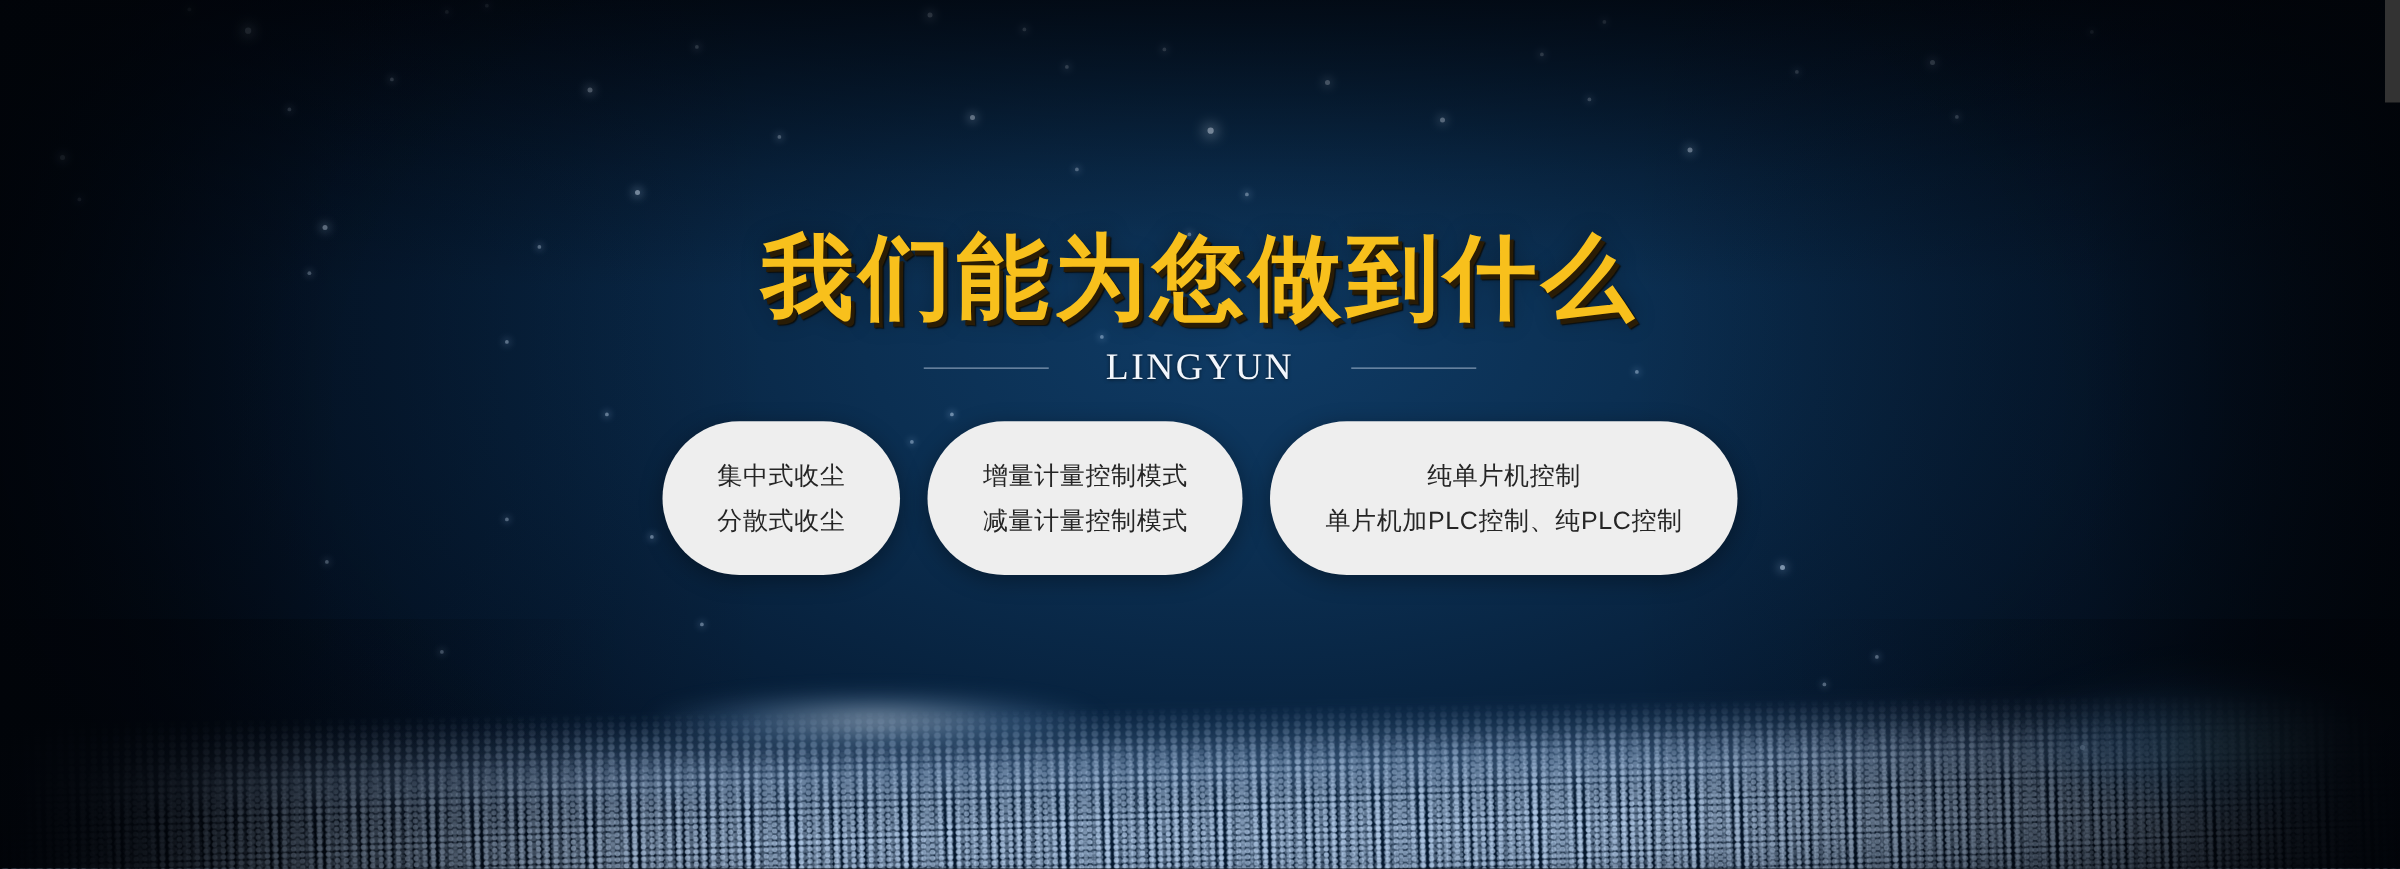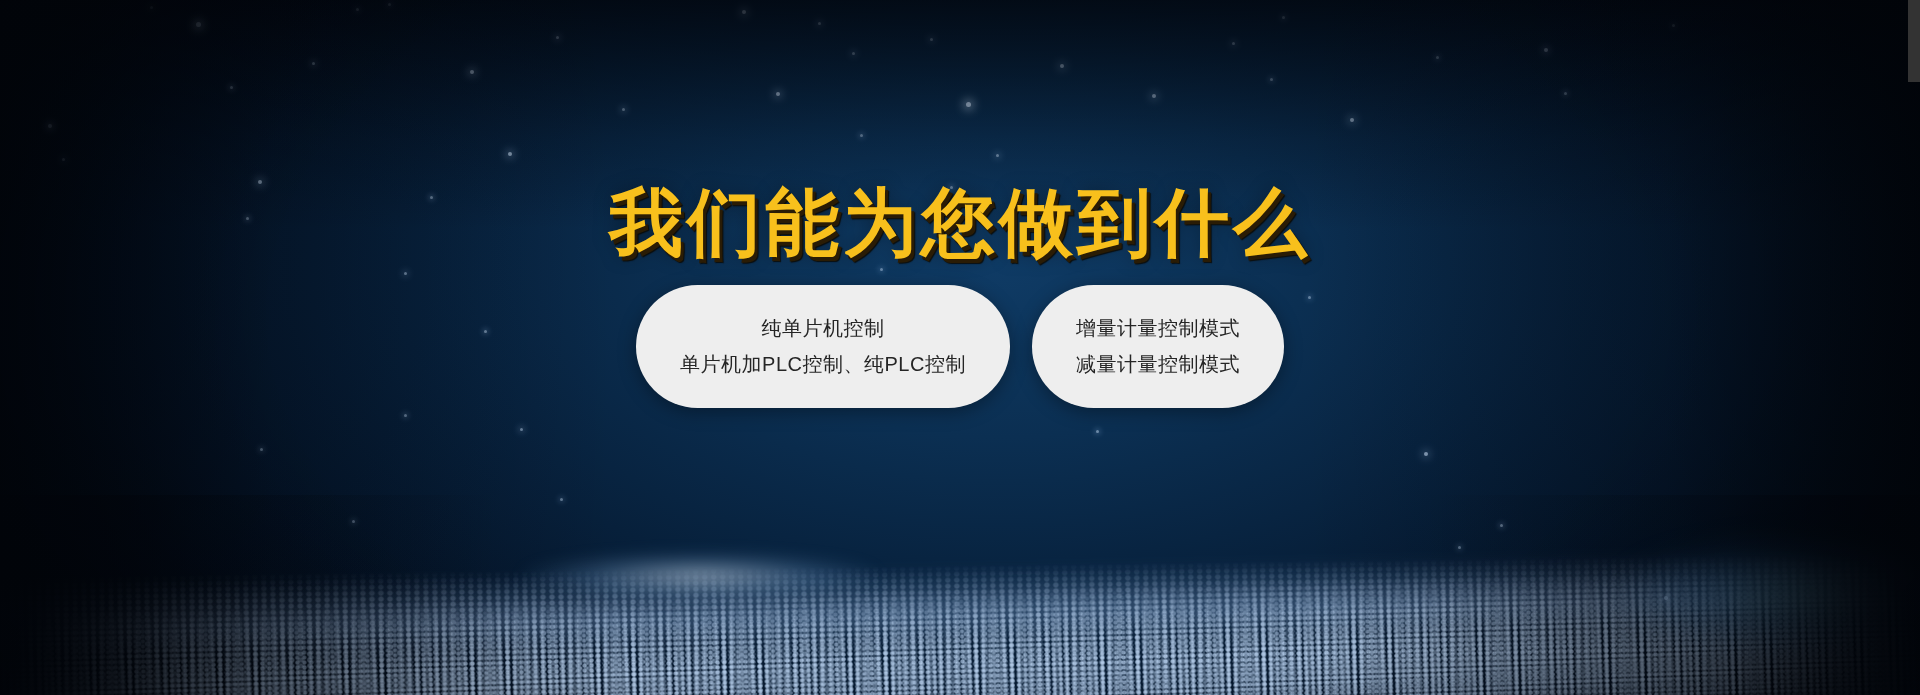--- a/index.html
+++ b/index.html
@@ -275,33 +275,42 @@
     <div class="wave-glow"></div>
     <div class="wave-sidefade"></div>
   </div>
 
   <div class="bg-vignette"></div>
 
   <div class="content">
 
     <div class="headline">我们能为您做到什么</div>
 
+    <div class="sub-row">
+      <span class="sub-rule"></span>
+      <span class="sub-en">LINGYUN</span>
+      <span class="sub-rule"></span>
+    </div>
 
 
     <div class="cards">
 
+      <div class="card">
+        <div class="card-line">集中式收尘</div>
+        <div class="card-line">分散式收尘</div>
+      </div>
+
+      <div class="card">
+        <div class="card-line">增量计量控制模式</div>
+        <div class="card-line">减量计量控制模式</div>
+      </div>
 
       <div class="card">
         <div class="card-line">纯单片机控制</div>
         <div class="card-line">单片机加PLC控制、纯PLC控制</div>
       </div>
 
-      <div class="card">
-        <div class="card-line">增量计量控制模式</div>
-        <div class="card-line">减量计量控制模式</div>
-      </div>
-
     </div>
   </div>
 
   <div class="right-gutter"></div>
 
 </div>
 
 </body></html>

